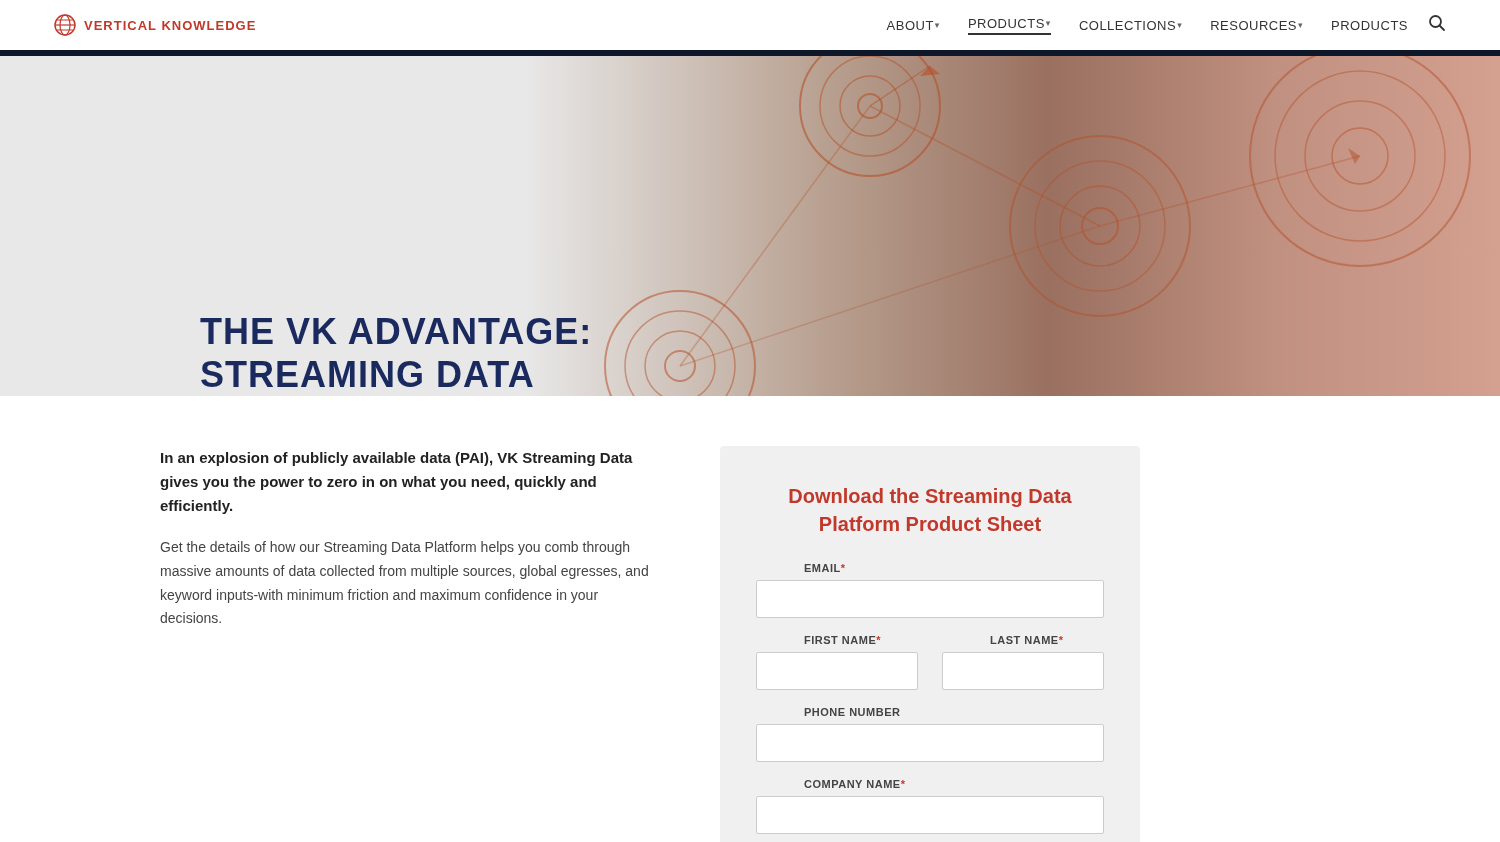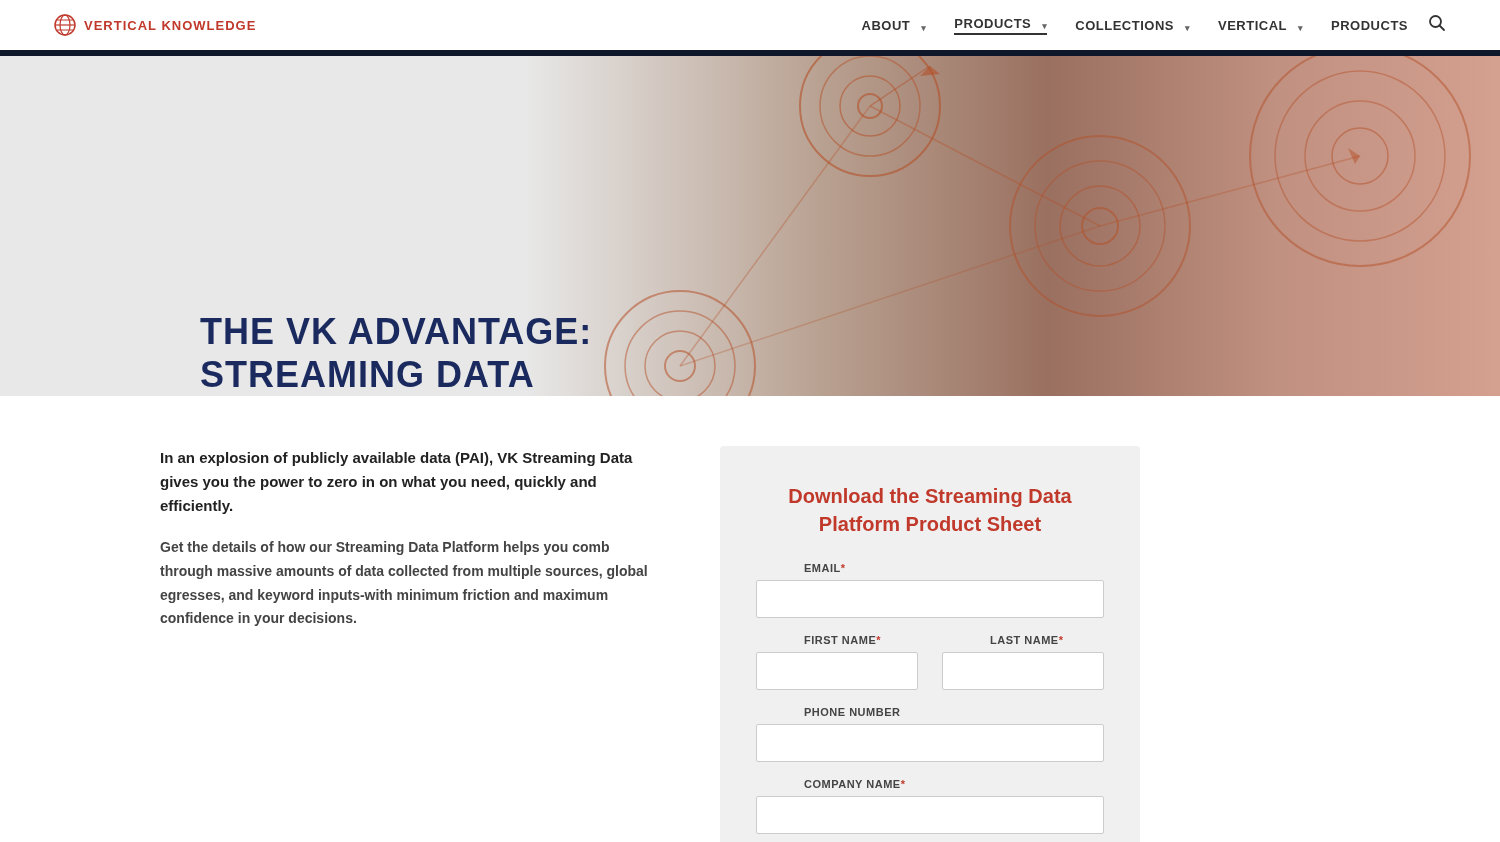--- a/index.html
+++ b/index.html
@@ -36,25 +36,25 @@
     .nav-links {
       display: flex;
       align-items: center;
       gap: 28px;
       list-style: none;
     }
     .nav-links li a {
       text-decoration: none;
       color: #333;
       font-size: 13px;
-      font-weight: 700;
+      font-weight: 400;
       letter-spacing: 0.5px;
       display: flex;
-      align-items: flex-end;
-      gap: 11px;
+      align-items: center;
+      gap: 1px;
     }
     .nav-links li a.active {
       border-bottom: 2px solid #333;
       padding-bottom: 2px;
     }
     .nav-links li a .chevron {
       font-size: 9px;
       color: #666;
     }
     .nav-search {
@@ -115,21 +115,20 @@
       font-size: 15px;
       font-weight: 700;
       color: #222;
       line-height: 1.6;
       margin-bottom: 18px;
     }
     .intro-body {
       font-size: 14px;
       color: #444;
       line-height: 1.7;
-      font-weight: bold;
     }
 
     
     .form-card {
       background: #f0f0f0;
       border-radius: 4px;
       padding: 36px 36px 40px;
       width: 420px;
       flex-shrink: 0;
     }
@@ -207,21 +206,21 @@
       </a>
     </li>
     <li>
       <a href="#">
         <span>COLLECTIONS</span>
         <span class="chevron">▾</span>
       </a>
     </li>
     <li>
       <a href="#">
-        <span>VERTICAL</span>
+        <span>RESOURCES</span>
         <span class="chevron">▾</span>
       </a>
     </li>
     <li>
       <a href="#">
         <span>PRODUCTS</span>
       </a>
     </li>
   </ul>
   <span class="nav-search">

